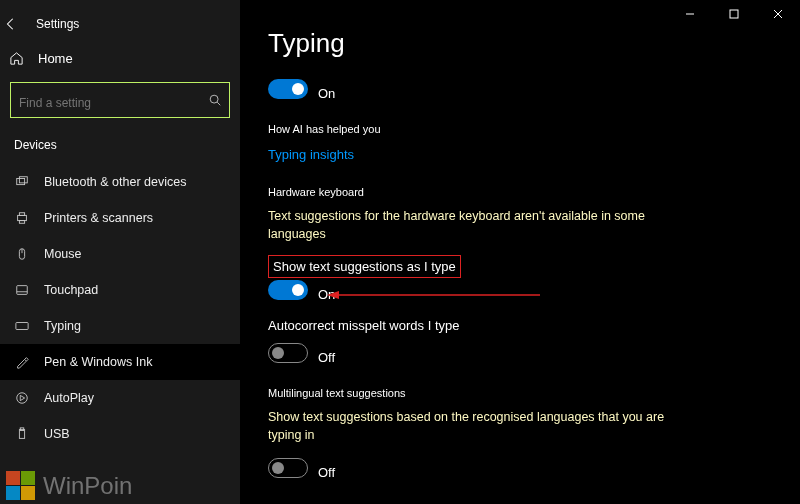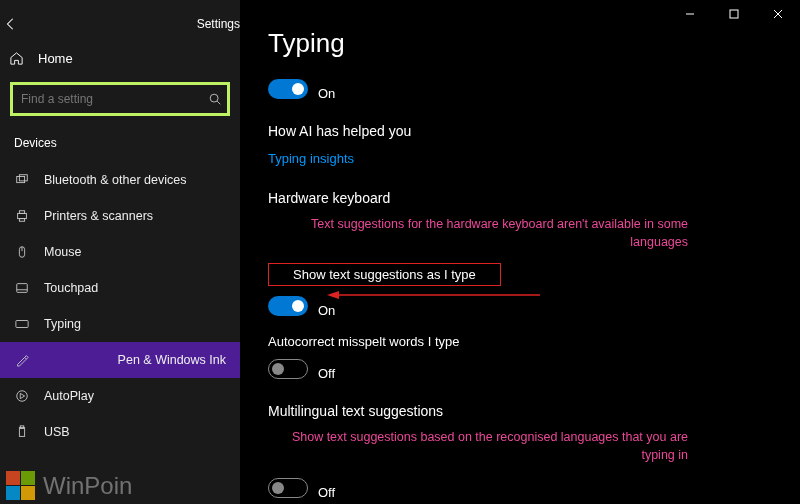--- a/index.html
+++ b/index.html
@@ -1,49 +1,49 @@
 <!DOCTYPE html>
 <html><head>
   <meta charset="utf-8">
   <style>
     * { margin: 0; padding: 0; box-sizing: border-box; font-family: "Segoe UI", sans-serif; }
     body { width: 800px; height: 504px; background: #000; color: #fff; overflow: hidden; position: relative; }
     .window { display: flex; height: 100%; }
     .sidebar { width: 240px; background: #1a1a1a; display: flex; flex-direction: column; padding-top: 8px; }
-    .titlebar { display: flex; align-items: center; height: 32px; padding-left: 4px; justify-content: space-between; }
+    .titlebar { display: flex; align-items: center; height: 32px; padding-left: 4px; }
     .back-icon { width: 20px; font-size: 14px; color: #fff; }
     .title-lbl { font-size: 12px; margin-left: 12px; }
     .home-row { display: flex; align-items: center; gap: 14px; padding: 10px 8px; font-size: 13px; cursor: pointer; }
     .home-row .ico { width: 16px; height: 16px; display: flex; align-items: center; justify-content: center; }
     .search-wrap { margin: 6px 10px 14px 10px; position: relative; }
-    .search-input { width: 100%; background: transparent; border: 3px solid #bef264; color: #ccc; font-size: 12px; padding: 7px 28px 7px 8px; outline: none; }
+    .search-input { width: 100%; background: transparent; border: 1px solid #bef264; color: #ccc; font-size: 12px; padding: 13px 28px 7px 8px; outline: none; }
     .search-icon { position: absolute; right: 8px; top: 50%; transform: translateY(-50%); color: #ccc; font-size: 13px; }
     .section-hdr { font-size: 12px; font-weight: 400; padding: 6px 14px 12px; }
     .nav { display: flex; flex-direction: column; }
     .nav-item { display: flex; align-items: center; gap: 14px; padding: 10px 14px; font-size: 12.5px; cursor: pointer; color: #eee; }
-    .nav-item.active { background: #4c1d95; justify-content: space-between; }
+    .nav-item.active { background: #000000; }
     .nav-item .ico { width: 16px; height: 16px; display: flex; align-items: center; justify-content: center; font-size: 13px; }
     .content { flex: 1; background: #000; position: relative; display: flex; flex-direction: column; }
     .wincontrols { position: absolute; top: 0; right: 0; display: flex; }
     .winbtn { width: 44px; height: 28px; display: flex; align-items: center; justify-content: center; font-size: 11px; color: #fff; cursor: pointer; }
     .main { padding: 28px 24px 0 28px; overflow: hidden; }
     .page-title { font-size: 26px; font-weight: 400; margin-bottom: 18px; }
     .toggle-row { display: flex; align-items: center; gap: 10px; margin-bottom: 22px; }
     .toggle { width: 40px; height: 20px; border-radius: 10px; position: relative; cursor: pointer; }
     .toggle.on { background: #0078d4; }
     .toggle.off { background: transparent; border: 1px solid #888; }
     .knob { position: absolute; width: 12px; height: 12px; border-radius: 50%; top: 50%; transform: translateY(-50%); }
     .toggle.on .knob { background: #fff; right: 4px; }
     .toggle.off .knob { background: #888; left: 3px; }
     .toggle-lbl { font-size: 13px; margin-top: 9px; }
-    .subhead { font-size: 14px; font-weight: 400; margin-bottom: 10px; }
+    .subhead { font-size: 11px; font-weight: 400; margin-bottom: 10px; }
     .link { color: #0099ff; font-size: 13px; cursor: pointer; margin-bottom: 24px; display: inline-block; }
-    .desc { color: #ec4899; font-size: 12.5px; margin-bottom: 12px; max-width: 420px; line-height: 1.4; text-align: right; }
+    .desc { color: #fef9c3; font-size: 12.5px; margin-bottom: 12px; max-width: 420px; line-height: 1.4; }
     .setting-lbl { font-size: 13px; color: #fff; margin-bottom: 8px; }
-    .hl-box { border: 1.5px solid #d22; padding: 3px 24px; display: inline-block; margin-bottom: 8px; }
+    .hl-box { border: 1.5px solid #d22; padding: 3px 4px; display: inline-block; }
     .arrow { position: absolute; pointer-events: none; }
     .watermark { position: absolute; left: 6px; bottom: 4px; display: flex; align-items: center; gap: 8px; opacity: 0.8; }
     .wm-sq { display: grid; grid-template-columns: 14px 14px; grid-template-rows: 14px 14px; gap: 1px; }
     .wm-sq div:nth-child(1){background:#f25022;} .wm-sq div:nth-child(2){background:#7fba00;}
     .wm-sq div:nth-child(3){background:#00a4ef;} .wm-sq div:nth-child(4){background:#ffb900;}
     .wm-txt { font-size: 24px; color: #888; font-weight: 300; }
     svg { display: block; }
   </style>
 </head>
 <body>

